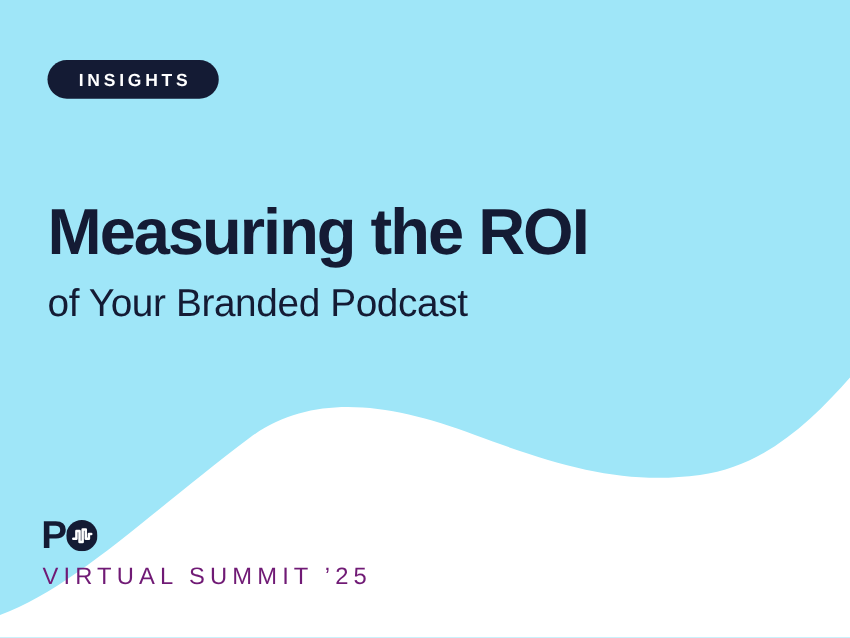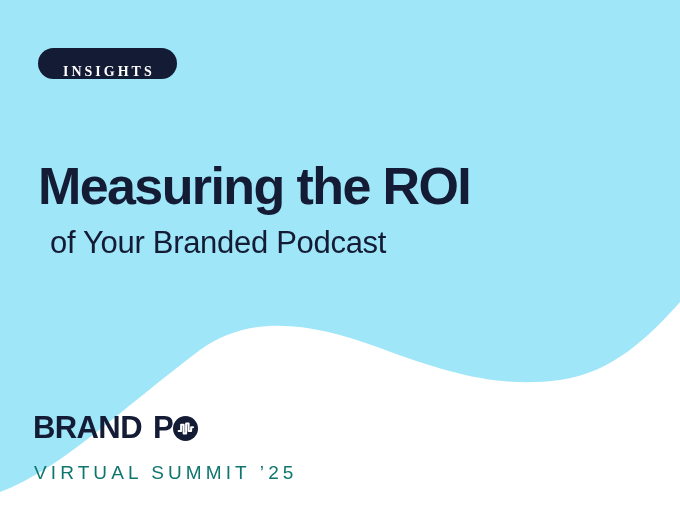--- a/index.html
+++ b/index.html
@@ -38,25 +38,24 @@
 
   
   .badge {
     position: absolute;
     left: 38px;
     top: 48px;
     height: 31px;
     box-sizing: border-box;
     padding: 0 22px;
     display: inline-flex;
-    align-items: flex-end;
+    align-items: center;
     justify-content: center;
     background: #141b34;
     border-radius: 999px;
-    font-family: Liberation Serif, serif;
   }
   .badge-label {
     color: #ffffff;
     font-size: 14px;
     font-weight: bold;
     letter-spacing: 3.0px;
     line-height: 1;
     text-indent: 3.0px;
   }
 
@@ -70,21 +69,21 @@
   .headline {
     margin: 0;
     color: #141b34;
     font-size: 52px;
     font-weight: bold;
     line-height: 1.0;
     letter-spacing: -1.6px;
     white-space: nowrap;
   }
   .subhead {
-    margin: 14px 0 0 12px;
+    margin: 14px 0 0 0;
     color: #141b34;
     font-size: 31px;
     font-weight: normal;
     line-height: 1.1;
     letter-spacing: -0.3px;
     white-space: nowrap;
   }
 
   
   .logo-lockup {
@@ -107,22 +106,22 @@
   .wave-mark {
     display: inline-block;
     width: 25px;
     height: 25px;
     margin: 0 0px 0 0px;
     position: relative;
     top: 1px;
   }
   .wave-mark svg { display: block; width: 25px; height: 25px; }
   .logo-tagline {
-    margin-top: 20px;
-    color: #0f766e;
+    margin-top: 9px;
+    color: #701a75;
     font-size: 19px;
     font-weight: normal;
     line-height: 1;
     letter-spacing: 4.1px;
     white-space: nowrap;
     text-indent: 1px;
   }
 </style>
 </head>
 <body>
@@ -144,21 +143,20 @@
     <span class="badge-label">INSIGHTS</span>
   </div>
 
   <div class="headline-block">
     <h1 class="headline">Measuring the ROI</h1>
     <p class="subhead">of Your Branded Podcast</p>
   </div>
 
   <div class="logo-lockup">
     <div class="logo-wordmark">
-      <span class="word-brand">BRAND</span>
       <span class="letter-p">P</span>
       <span class="wave-mark">
         <svg viewBox="0 0 40 40" aria-hidden="true">
           <circle cx="20" cy="20" r="20" fill="#141b34"></circle>
           <path d="M9 24 L13 24 L13 14 L17 14 L17 28 L21 28 L21 12 L25 12 L25 24 L29 24 L29 18 L32 18" fill="none" stroke="#ffffff" stroke-width="3.2" stroke-linecap="round" stroke-linejoin="round"></path>
         </svg>
       </span>
     </div>
     <div class="logo-tagline">VIRTUAL SUMMIT ’25</div>
   </div>

